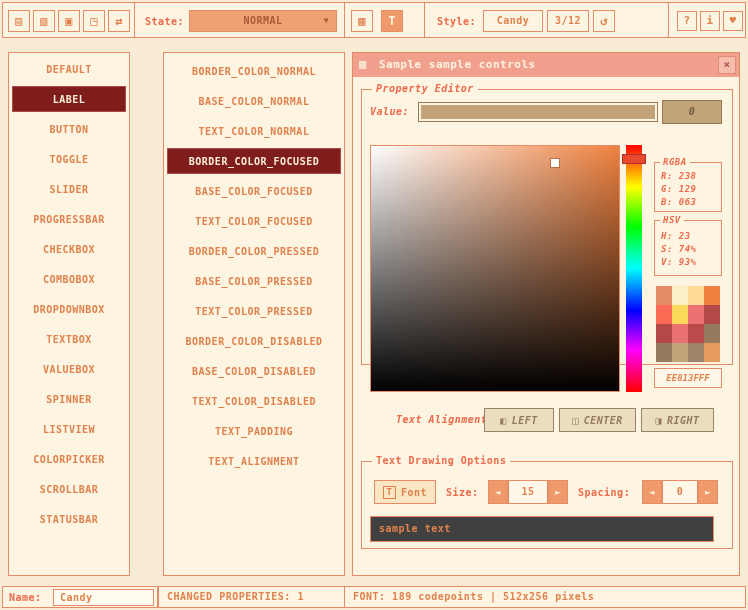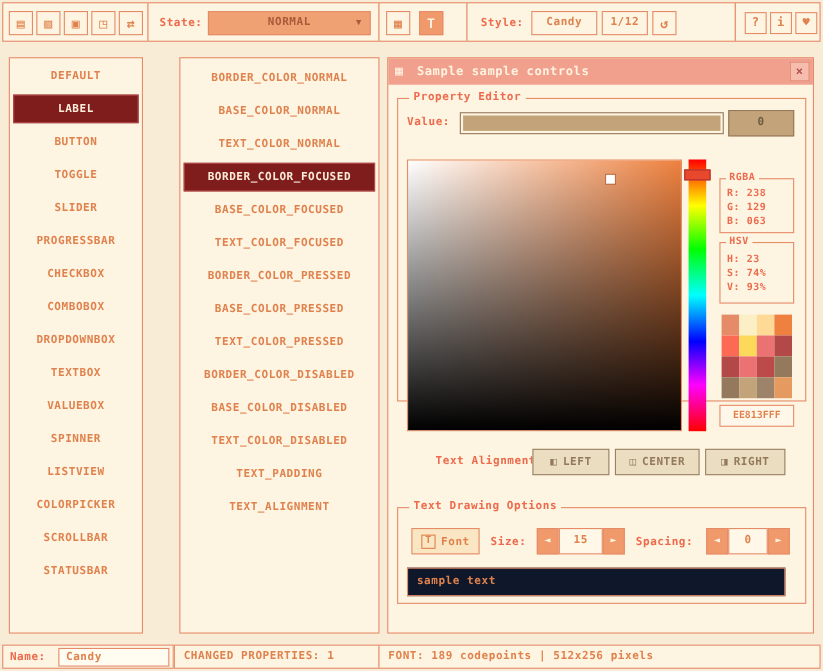--- a/index.html
+++ b/index.html
@@ -44,21 +44,21 @@
     background:#FDF4E1; border:1px solid #E58B68; }
   .titlebar { position:absolute; left:0; top:0; width:100%; height:24px; background:#F1A08D; }
   .titlebar .w-icon { position:absolute; left:6px; top:4px; color:#FDEEDC; font-size:12px; }
   .titlebar .w-title { position:absolute; left:26px; top:0; line-height:24px; color:#FFF3E0; font-size:11px; }
   .close-btn { position:absolute; right:3px; top:3px; width:18px; height:18px;
     background:#F6BCAC; border:1px solid #E08A78; color:#B05050; line-height:16px; text-align:center; font-size:11px; }
 
   .groupbox { position:absolute; border:1px solid #E58B68; }
   .groupbox > .g-label { position:absolute; top:-7px; left:10px; background:#FDF4E1; padding:0 4px; color:#ED6A4C; }
 
-  #pe-group { left:8px; top:36px; width:372px; height:276px; }
+  #pe-group { left:8px; top:36px; width:372px; height:276px;font-style:italic; }
   #tdo-group { left:8px; top:408px; width:372px; height:88px; }
 
   .slider { position:absolute; left:56px; top:12px; width:240px; height:20px;
     background:#FDF4E1; border:1px solid #96795B; }
   .slider .fill { position:absolute; inset:2px; background:#C2A37A; }
   .valuebox { position:absolute; left:300px; top:10px; width:60px; height:24px;
     background:#C2A37A; border:1px solid #96795B; color:#6F5B42; line-height:22px; text-align:center; }
 
   .sv-panel { position:absolute; left:8px; top:55px; width:250px; height:247px; border:1px solid #E58B68; }
   .sv-base { position:absolute; inset:0; }
@@ -92,21 +92,21 @@
   .font-btn { position:absolute; left:12px; top:18px; width:62px; height:24px;
     background:#FAE6C3; border:1px solid #E58B68; color:#E0824E;
     display:flex; align-items:center; justify-content:center; gap:5px; }
   .font-btn .ticon { display:inline-block; width:13px; height:13px; border:1px solid #E0824E;
     line-height:11px; text-align:center; font-size:9px; }
   .spin-btn { position:absolute; top:18px; width:20px; height:24px; background:#F09A6C;
     border:1px solid #E58B68; color:#FFF3E0; font-size:9px; line-height:22px; text-align:center; }
   .spin-val { position:absolute; top:18px; height:24px; background:#FFF8E8; border:1px solid #E58B68;
     color:#E0824E; line-height:22px; text-align:center; }
   .sample-box { position:absolute; left:8px; top:54px; width:344px; height:26px;
-    background:#0f172a; border:1px solid #E58B68; line-height:24px; padding-left:8px; color:#E0824E; }
+    background:#404040; border:1px solid #E58B68; line-height:24px; padding-left:8px; color:#E0824E; }
 
   
   .sseg { top:586px; height:22px; }
   .stext { position:absolute; left:8px; top:0; line-height:20px; color:#E0824E; white-space:nowrap; }
   .name-box { position:absolute; left:50px; top:2px; width:101px; height:17px;
     background:#FFFCF2; border:1px solid #E58B68; line-height:15px; padding-left:6px; color:#E0824E; }
 </style>
 </head>
 <body>
 
@@ -129,21 +129,21 @@
   </div>
 
   <div class="seg tseg" style="left:344px; width:81px;">
     <div class="btn icon-btn" style="left:6px;"><span>▦</span></div>
     <div class="btn icon-btn active" style="left:36px;"><span>T</span></div>
   </div>
 
   <div class="seg tseg" style="left:424px; width:245px;">
     <span class="lbl" style="left:12px; top:13px;">Style:</span>
     <div class="btn tb-box" style="left:58px; width:60px;"><span>Candy</span></div>
-    <div class="btn tb-box" style="left:122px; width:42px;"><span>1/12</span></div>
+    <div class="btn tb-box" style="left:122px; width:42px;"><span>3/12</span></div>
     <div class="btn icon-btn" style="left:168px;"><span>↺</span></div>
   </div>
 
   <div class="seg tseg" style="left:668px; width:78px;">
     <div class="btn mini-btn" style="left:8px;"><span>?</span></div>
     <div class="btn mini-btn" style="left:31px;"><span>i</span></div>
     <div class="btn mini-btn" style="left:54px;"><span>♥</span></div>
   </div>
 
   <div class="panel" id="controls-panel">

